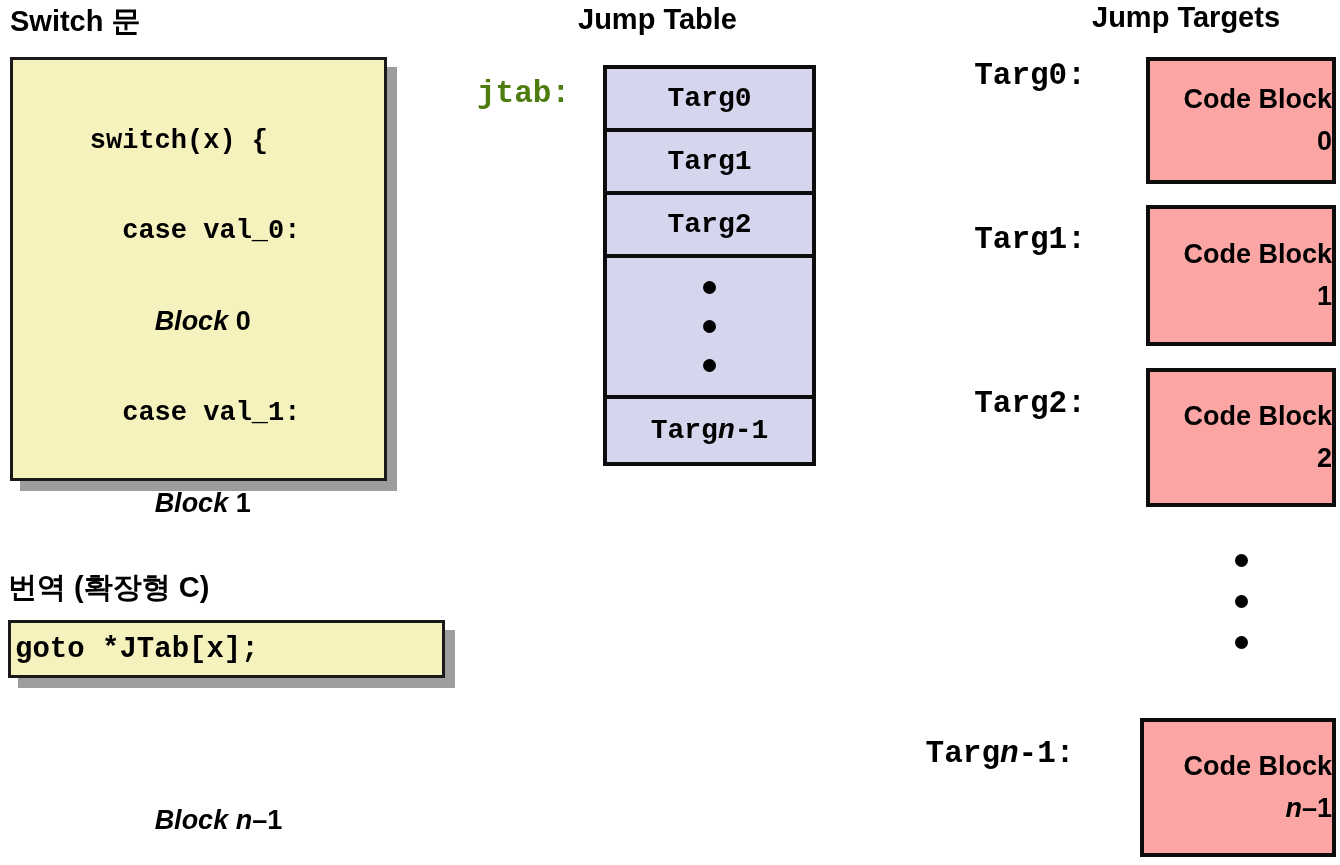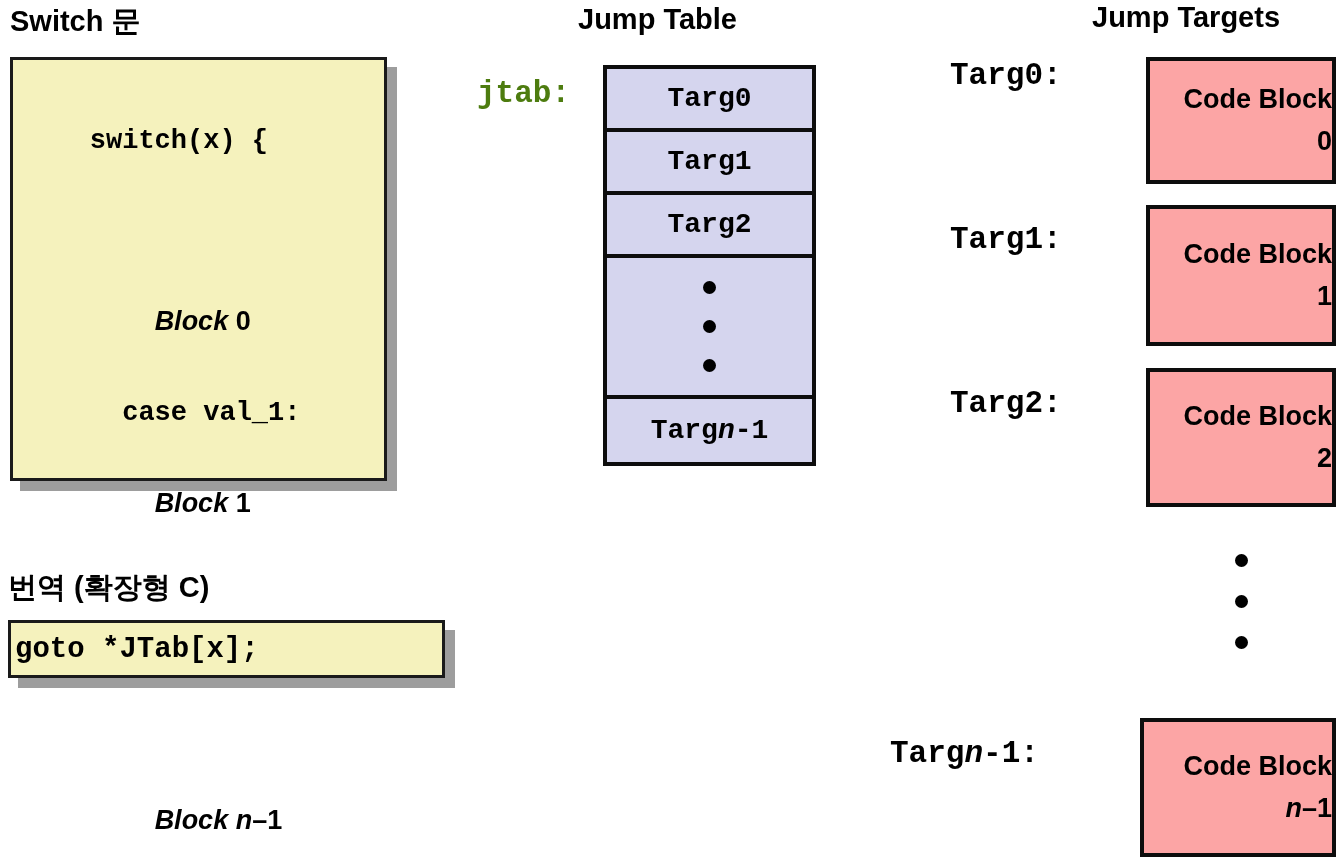--- a/index.html
+++ b/index.html
@@ -149,21 +149,21 @@
   }
 
   
   #jump-targets-heading { left: 1092px; top: 2px; }
 
   .targ-label {
     font-family: "Liberation Mono", "DejaVu Sans Mono", monospace;
     font-weight: bold;
     font-size: 31px;
     white-space: pre;
-    text-align: left;
+    text-align: center;
   }
 
   .code-block {
     background: #fca5a5;
     border: 4px solid #0d0d0d;
     box-sizing: border-box;
     display: flex;
     flex-direction: column;
     align-items: flex-end;
     justify-content: center;
@@ -198,21 +198,21 @@
   #blockn { left: 1140px; top: 718px; width: 196px; height: 139px; }
 </style>
 </head>
 <body>
 
 <div class="abs heading" id="switch-heading">Switch 문</div>
 
 <div class="abs" id="switch-box">
   <div id="switch-code">
     <span>switch(x) {</span><br>
-    <br>
+    <span>  case val_0:</span><br>
     <span>    <span class="kw-italic">Block</span><span class="kw-italic" style="font-style:normal"> </span><span class="kw-italic" style="font-style:normal">0</span></span><br>
     <span>  case val_1:</span><br>
     <span>    <span class="kw-italic">Block</span><span style="font-family:'Liberation Sans',sans-serif;font-weight:bold"> </span><span style="font-family:'Liberation Sans',sans-serif;font-weight:bold">1</span></span><br>
     <span class="dots-row"><span class="dot-h"></span><span class="dot-h"></span><span class="dot-h"></span></span>
     <br>
     <span>    <span class="kw-italic">Block</span><span style="font-family:'Liberation Sans',sans-serif;font-weight:bold"> </span><span class="kw-italic" style="font-family:'Liberation Sans',sans-serif">n</span><span style="font-family:'Liberation Sans',sans-serif;font-weight:bold">–1</span></span><br>
     
   </div>
 </div>
 

